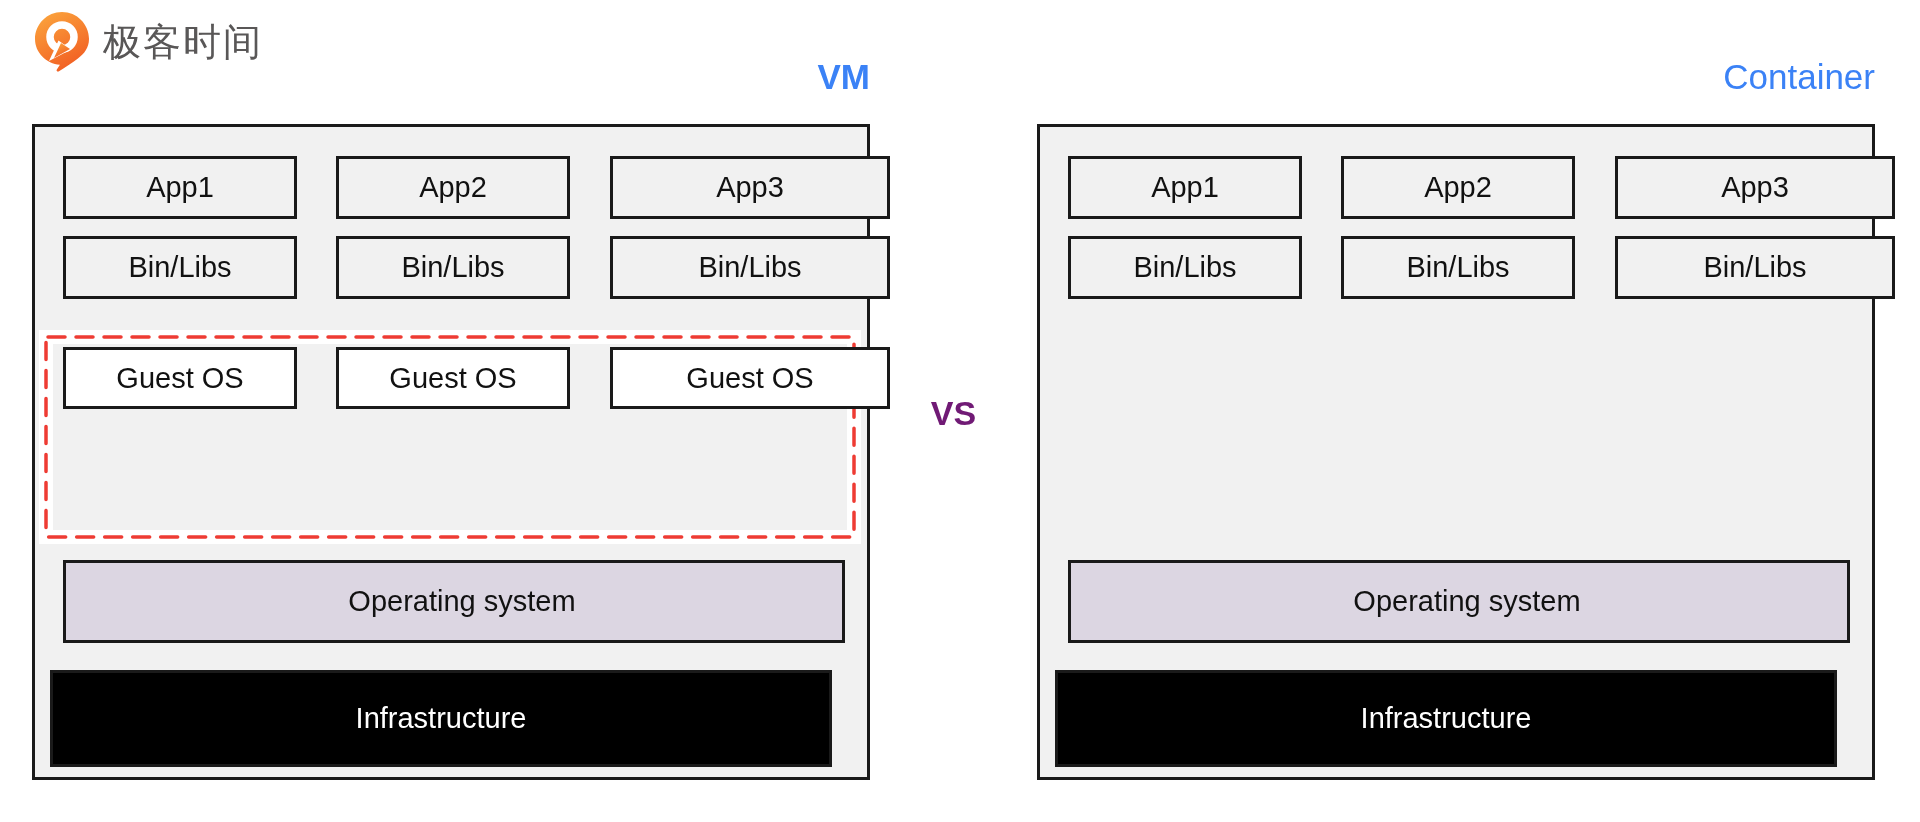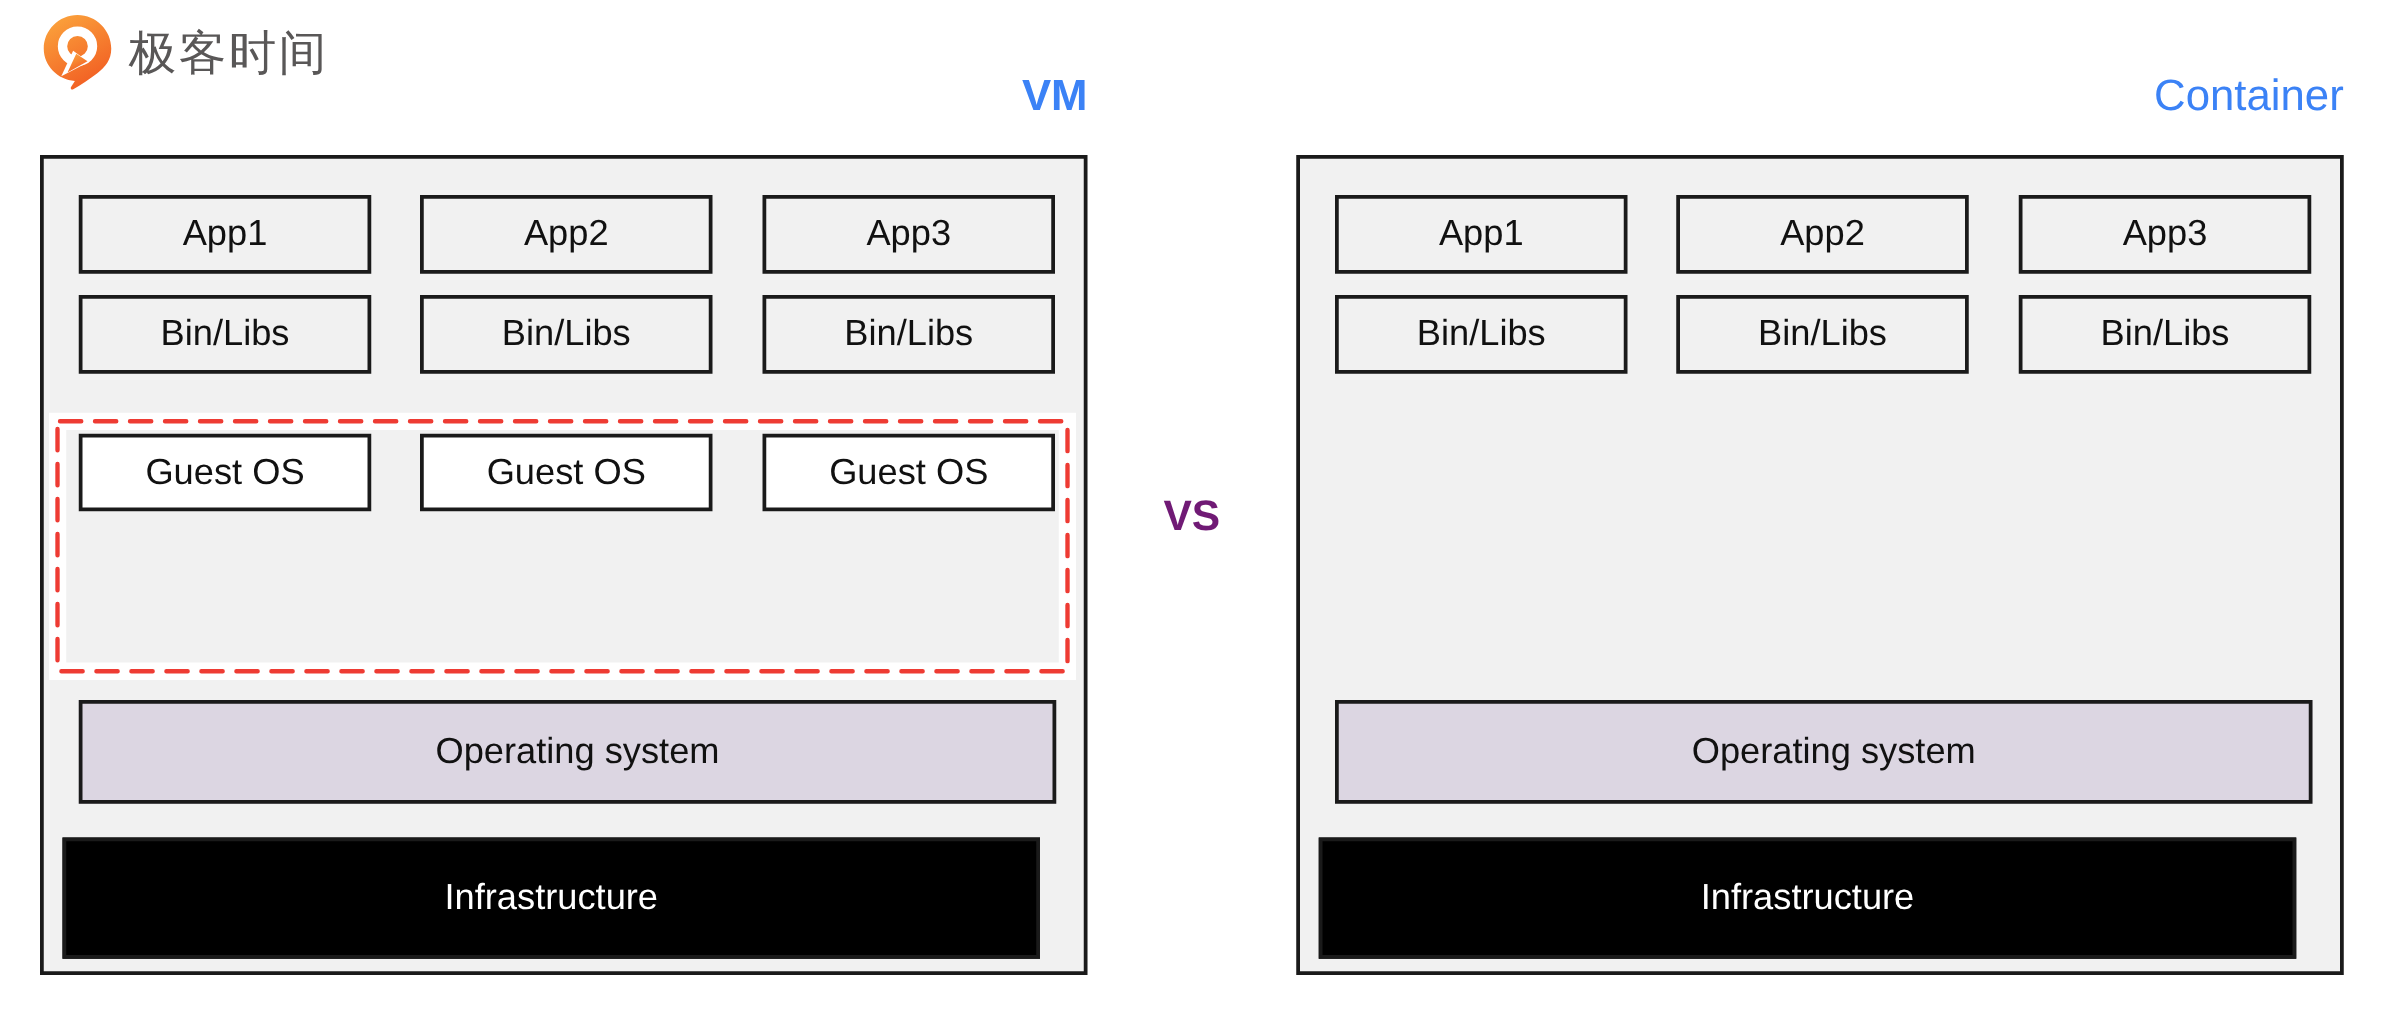--- a/index.html
+++ b/index.html
@@ -20,21 +20,21 @@
   
   .panel { position:absolute; top:124px; width:838px; height:656px; background:#f1f1f1;
            border:3px solid #1a1a1a; box-sizing:border-box; }
   .panel-vm { left:32px; }
   .panel-container { left:1037px; }
   
   .cell { position:absolute; box-sizing:border-box; border:3px solid #1a1a1a; background:#f1f1f1;
           display:flex; align-items:center; justify-content:center; font-size:29px; color:#111; }
   .col1 { left:28px;  width:234px; }
   .col2 { left:301px; width:234px; }
-  .col3 { left:575px; width:234px; }
+  .col3 { left:575px; width:280px; }
   .row-app { top:29px;  height:63px; }
   .row-bin { top:109px; height:63px; }
   .row-guest { top:220px; height:62px; background:#ffffff; }
   .row-engine { top:314px; height:86px; left:28px; width:782px; background:#f9d8ba; }
   .row-os     { top:433px; height:83px; left:28px; width:782px; background:#dcd6e2;padding-left:16px; }
   .row-infra  { top:543px; height:97px; left:15px; width:782px; background:#000000; color:#ffffff; }
   
   .dash-zone { position:absolute; left:4px; top:203px; width:822px; height:214px; pointer-events:none; }
 </style>
 </head>

